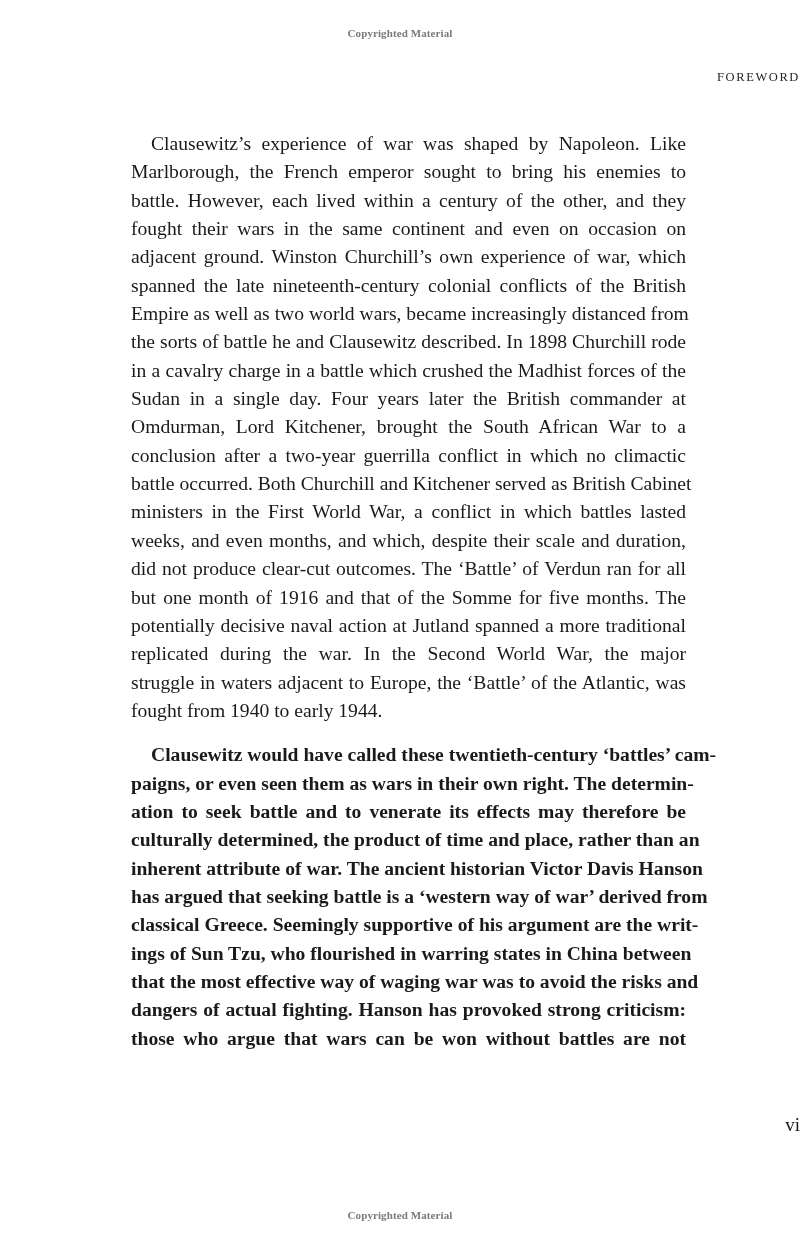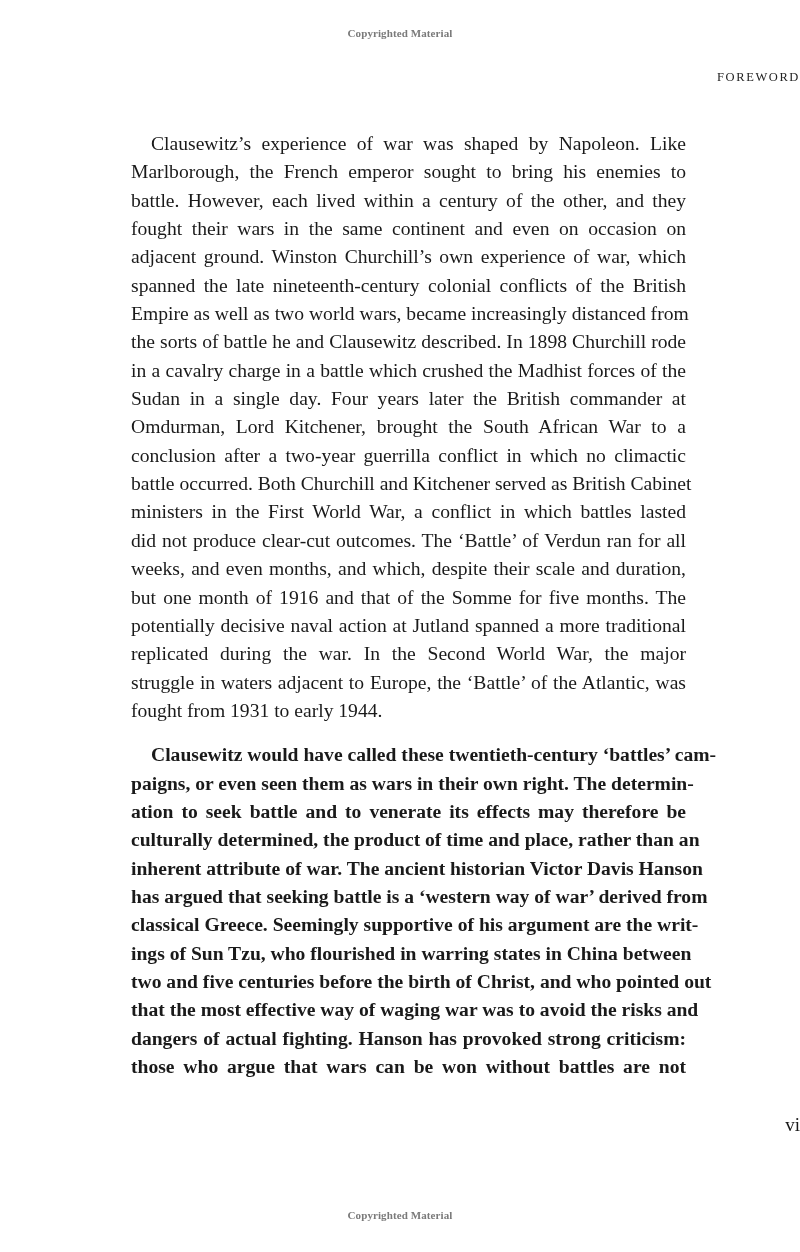--- a/index.html
+++ b/index.html
@@ -47,38 +47,37 @@
     <span class="line">adjacent ground. Winston Churchill’s own experience of war, which</span>
     <span class="line">spanned the late nineteenth-century colonial conflicts of the British</span>
     <span class="line">Empire as well as two world wars, became increasingly distanced from</span>
     <span class="line">the sorts of battle he and Clausewitz described. In 1898 Churchill rode</span>
     <span class="line">in a cavalry charge in a battle which crushed the Madhist forces of the</span>
     <span class="line">Sudan in a single day. Four years later the British commander at</span>
     <span class="line">Omdurman, Lord Kitchener, brought the South African War to a</span>
     <span class="line">conclusion after a two-year guerrilla conflict in which no climactic</span>
     <span class="line">battle occurred. Both Churchill and Kitchener served as British Cabinet</span>
     <span class="line">ministers in the First World War, a conflict in which battles lasted</span>
+    <span class="line">weeks, and even months, and which, despite their scale and duration,</span>
     <span class="line">did not produce clear-cut outcomes. The ‘Battle’ of Verdun ran for all</span>
-    <span class="line">weeks, and even months, and which, despite their scale and duration,</span>
     <span class="line">but one month of 1916 and that of the Somme for five months. The</span>
     <span class="line">potentially decisive naval action at Jutland spanned a more traditional</span>
     <span class="line">replicated during the war. In the Second World War, the major</span>
     <span class="line">struggle in waters adjacent to Europe, the ‘Battle’ of the Atlantic, was</span>
-    <span class="line last">fought from 1931 to early 1944.</span>
+    <span class="line last">fought from 1940 to early 1944.</span>
   </p>
   <p style="text-indent: 0px; font-weight: bold;">
     <span class="line" style="text-indent: 20px;">Clausewitz would have called these twentieth-century ‘battles’ cam-</span>
     <span class="line">paigns, or even seen them as wars in their own right. The determin-</span>
     <span class="line">ation to seek battle and to venerate its effects may therefore be</span>
     <span class="line">culturally determined, the product of time and place, rather than an</span>
     <span class="line">inherent attribute of war. The ancient historian Victor Davis Hanson</span>
     <span class="line">has argued that seeking battle is a ‘western way of war’ derived from</span>
     <span class="line">classical Greece. Seemingly supportive of his argument are the writ-</span>
     <span class="line">ings of Sun Tzu, who flourished in warring states in China between</span>
-    <span class="line">two and five centuries before the birth of Christ, and who pointed out</span>
     <span class="line">that the most effective way of waging war was to avoid the risks and</span>
     <span class="line">dangers of actual fighting. Hanson has provoked strong criticism:</span>
     <span class="line">those who argue that wars can be won without battles are not</span>
   </p>
 </div>
 
 <div class="folio">vi</div>
 
 <div class="watermark wm-bottom">Copyrighted Material</div>
 

